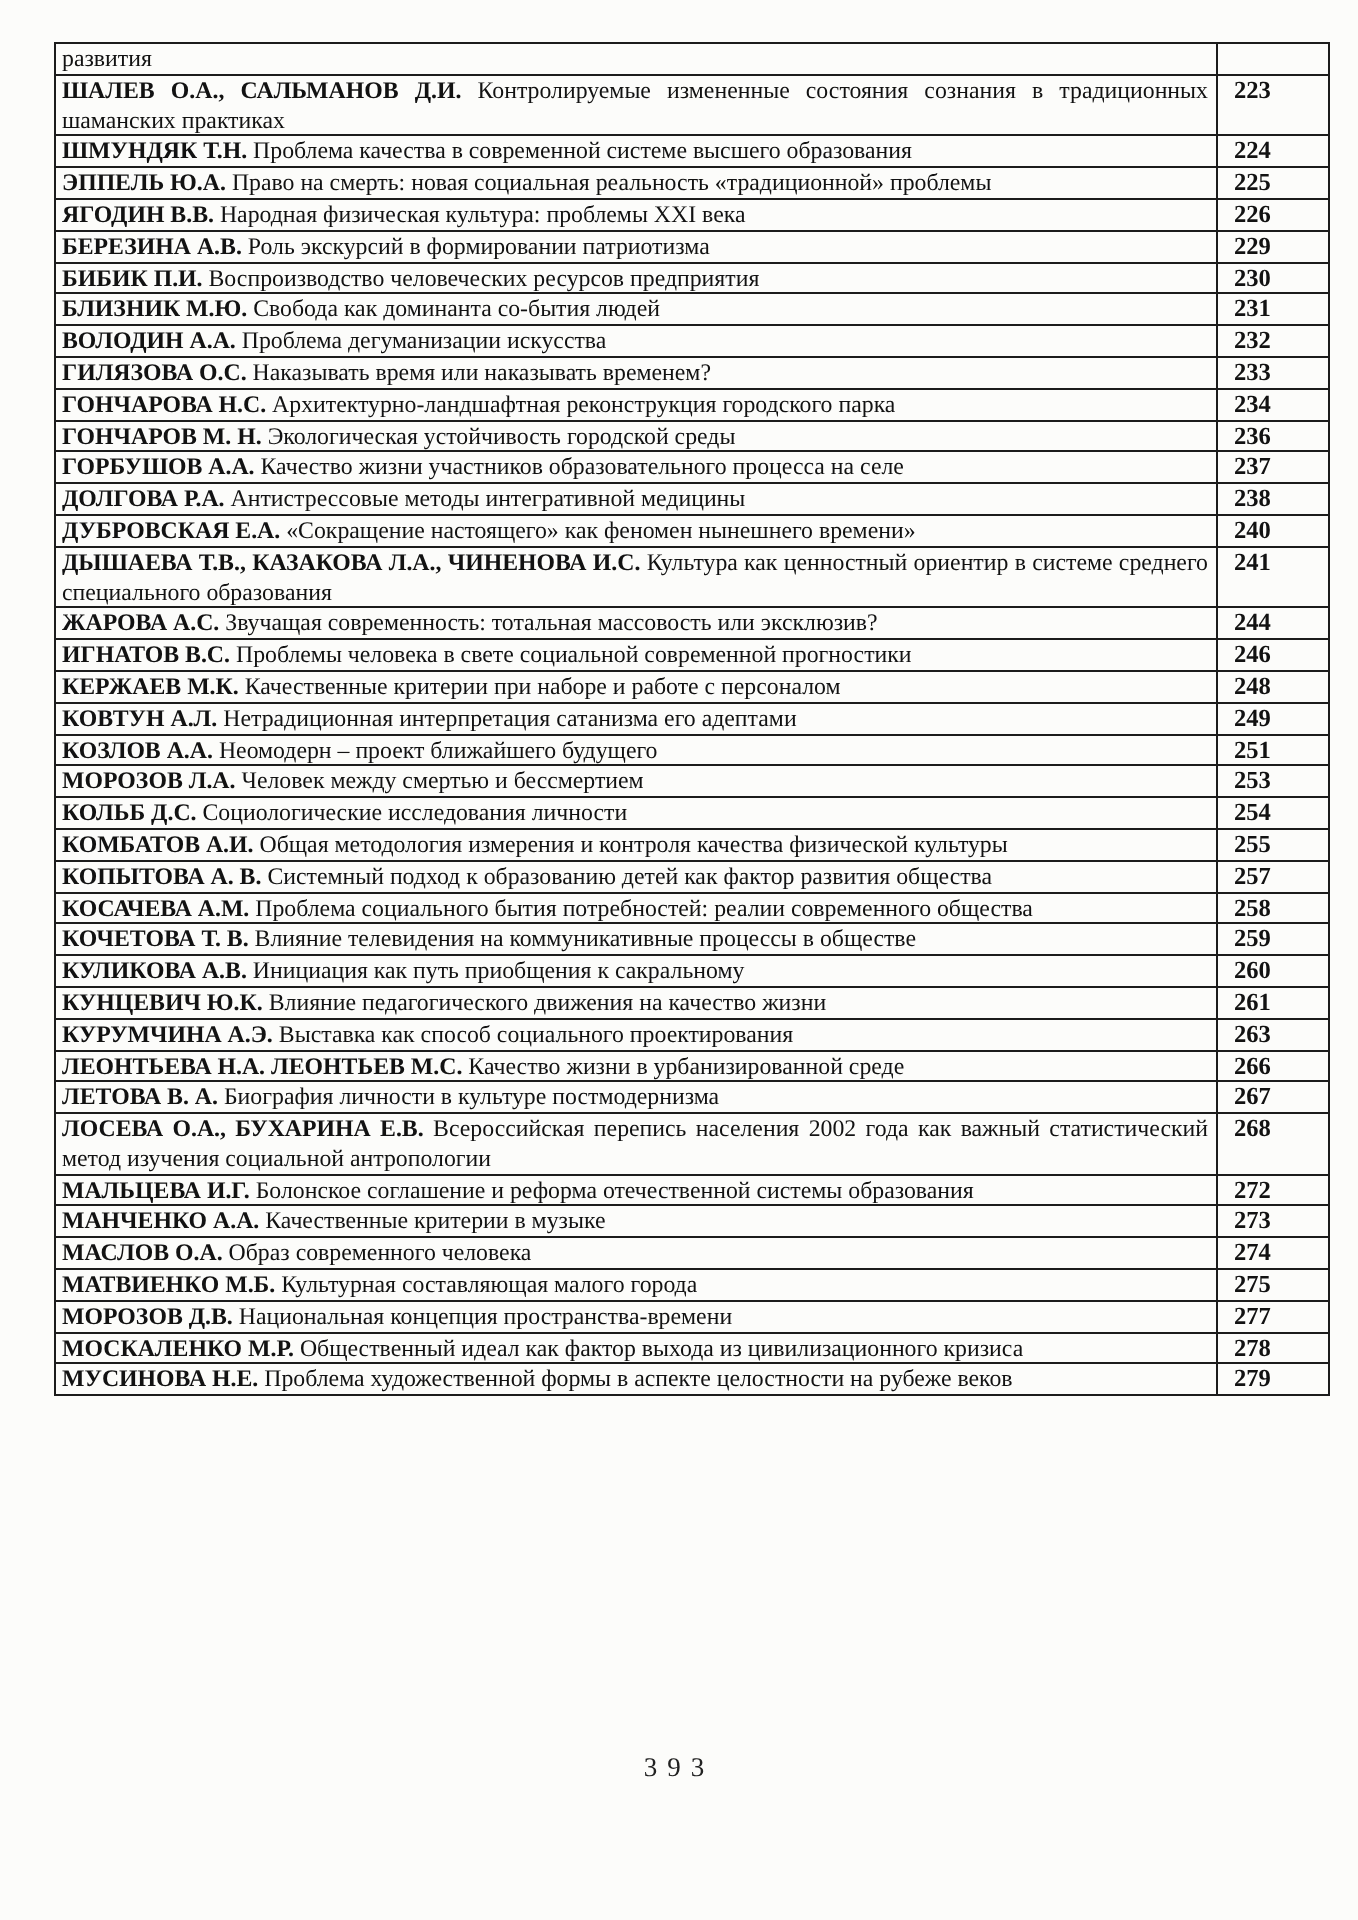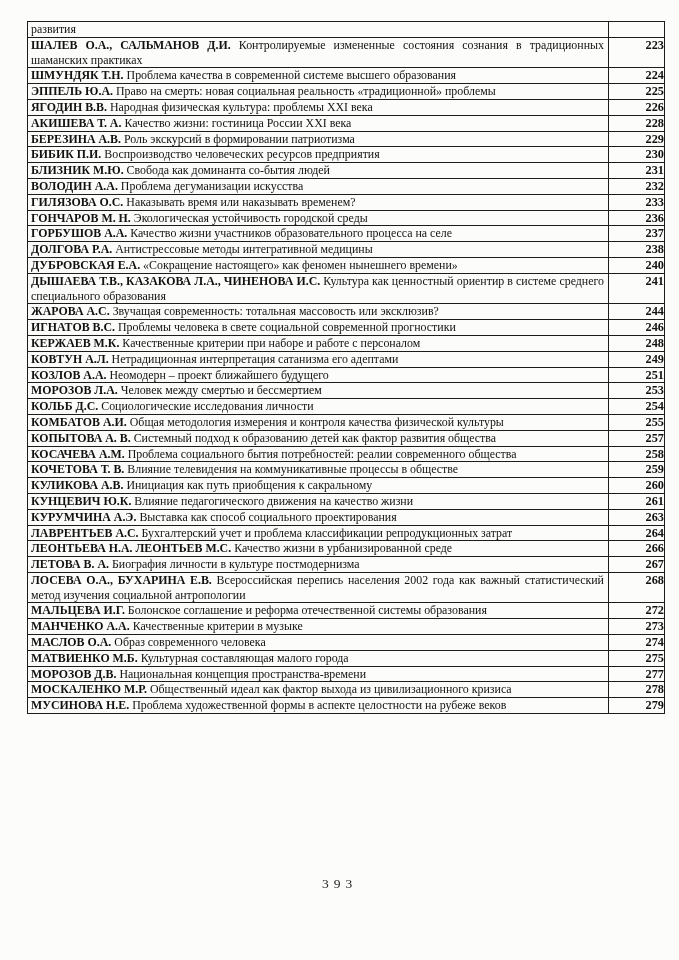--- a/index.html
+++ b/index.html
@@ -39,21 +39,20 @@
   }
   td.entry .authors {
     font-weight: bold;
   }
   td.pagenum {
     width: 47px;
     font-size: 12.3px;
     line-height: 14.8px;
     font-weight: bold;
     padding: 0 0 0 8px;
-    text-align: right;
   }
   .folio {
     position: absolute;
     left: 27px;
     top: 876px;
     width: 625px;
     text-align: center;
     font-size: 13.5px;
     letter-spacing: 5px;
     color: #222;
@@ -79,44 +78,44 @@
         </tr>
         <tr>
           <td class="entry"><span class="authors">ЭППЕЛЬ Ю.А.</span> <span class="title">Право на смерть: новая социальная реальность «традиционной» проблемы</span></td>
           <td class="pagenum">225</td>
         </tr>
         <tr>
           <td class="entry"><span class="authors">ЯГОДИН В.В.</span> <span class="title">Народная физическая культура: проблемы XXI века</span></td>
           <td class="pagenum">226</td>
         </tr>
         <tr>
-          <td class="entry"><span class="authors">АКИШЕВА Т. А.</span> <span class="title">Качество жизни: гостиница России XXI века</span></td>
-          <td class="pagenum">228</td>
-        </tr>
-        <tr>
           <td class="entry"><span class="authors">БЕРЕЗИНА А.В.</span> <span class="title">Роль экскурсий в формировании патриотизма</span></td>
           <td class="pagenum">229</td>
         </tr>
         <tr>
           <td class="entry"><span class="authors">БИБИК П.И.</span> <span class="title">Воспроизводство человеческих ресурсов предприятия</span></td>
           <td class="pagenum">230</td>
         </tr>
         <tr>
           <td class="entry"><span class="authors">БЛИЗНИК М.Ю.</span> <span class="title">Свобода как доминанта со-бытия людей</span></td>
           <td class="pagenum">231</td>
         </tr>
         <tr>
           <td class="entry"><span class="authors">ВОЛОДИН А.А.</span> <span class="title">Проблема дегуманизации искусства</span></td>
           <td class="pagenum">232</td>
         </tr>
         <tr>
           <td class="entry"><span class="authors">ГИЛЯЗОВА О.С.</span> <span class="title">Наказывать время или наказывать временем?</span></td>
           <td class="pagenum">233</td>
         </tr>
         <tr>
+          <td class="entry"><span class="authors">ГОНЧАРОВА Н.С.</span> <span class="title">Архитектурно-ландшафтная реконструкция городского парка</span></td>
+          <td class="pagenum">234</td>
+        </tr>
+        <tr>
           <td class="entry"><span class="authors">ГОНЧАРОВ М. Н.</span> <span class="title">Экологическая устойчивость городской среды</span></td>
           <td class="pagenum">236</td>
         </tr>
         <tr>
           <td class="entry"><span class="authors">ГОРБУШОВ А.А.</span> <span class="title">Качество жизни участников образовательного процесса на селе</span></td>
           <td class="pagenum">237</td>
         </tr>
         <tr>
           <td class="entry"><span class="authors">ДОЛГОВА Р.А.</span> <span class="title">Антистрессовые методы интегративной медицины</span></td>
           <td class="pagenum">238</td>
@@ -177,24 +176,20 @@
           <td class="entry"><span class="authors">КУЛИКОВА А.В.</span> <span class="title">Инициация как путь приобщения к сакральному</span></td>
           <td class="pagenum">260</td>
         </tr>
         <tr>
           <td class="entry"><span class="authors">КУНЦЕВИЧ Ю.К.</span> <span class="title">Влияние педагогического движения на качество жизни</span></td>
           <td class="pagenum">261</td>
         </tr>
         <tr>
           <td class="entry"><span class="authors">КУРУМЧИНА А.Э.</span> <span class="title">Выставка как способ социального проектирования</span></td>
           <td class="pagenum">263</td>
-        </tr>
-        <tr>
-          <td class="entry"><span class="authors">ЛАВРЕНТЬЕВ А.С.</span> <span class="title">Бухгалтерский учет и проблема классификации репродукционных затрат</span></td>
-          <td class="pagenum">264</td>
         </tr>
         <tr>
           <td class="entry"><span class="authors">ЛЕОНТЬЕВА Н.А. ЛЕОНТЬЕВ М.С.</span> <span class="title">Качество жизни в урбанизированной среде</span></td>
           <td class="pagenum">266</td>
         </tr>
         <tr>
           <td class="entry"><span class="authors">ЛЕТОВА В. А.</span> <span class="title">Биография личности в культуре постмодернизма</span></td>
           <td class="pagenum">267</td>
         </tr>
         <tr>

